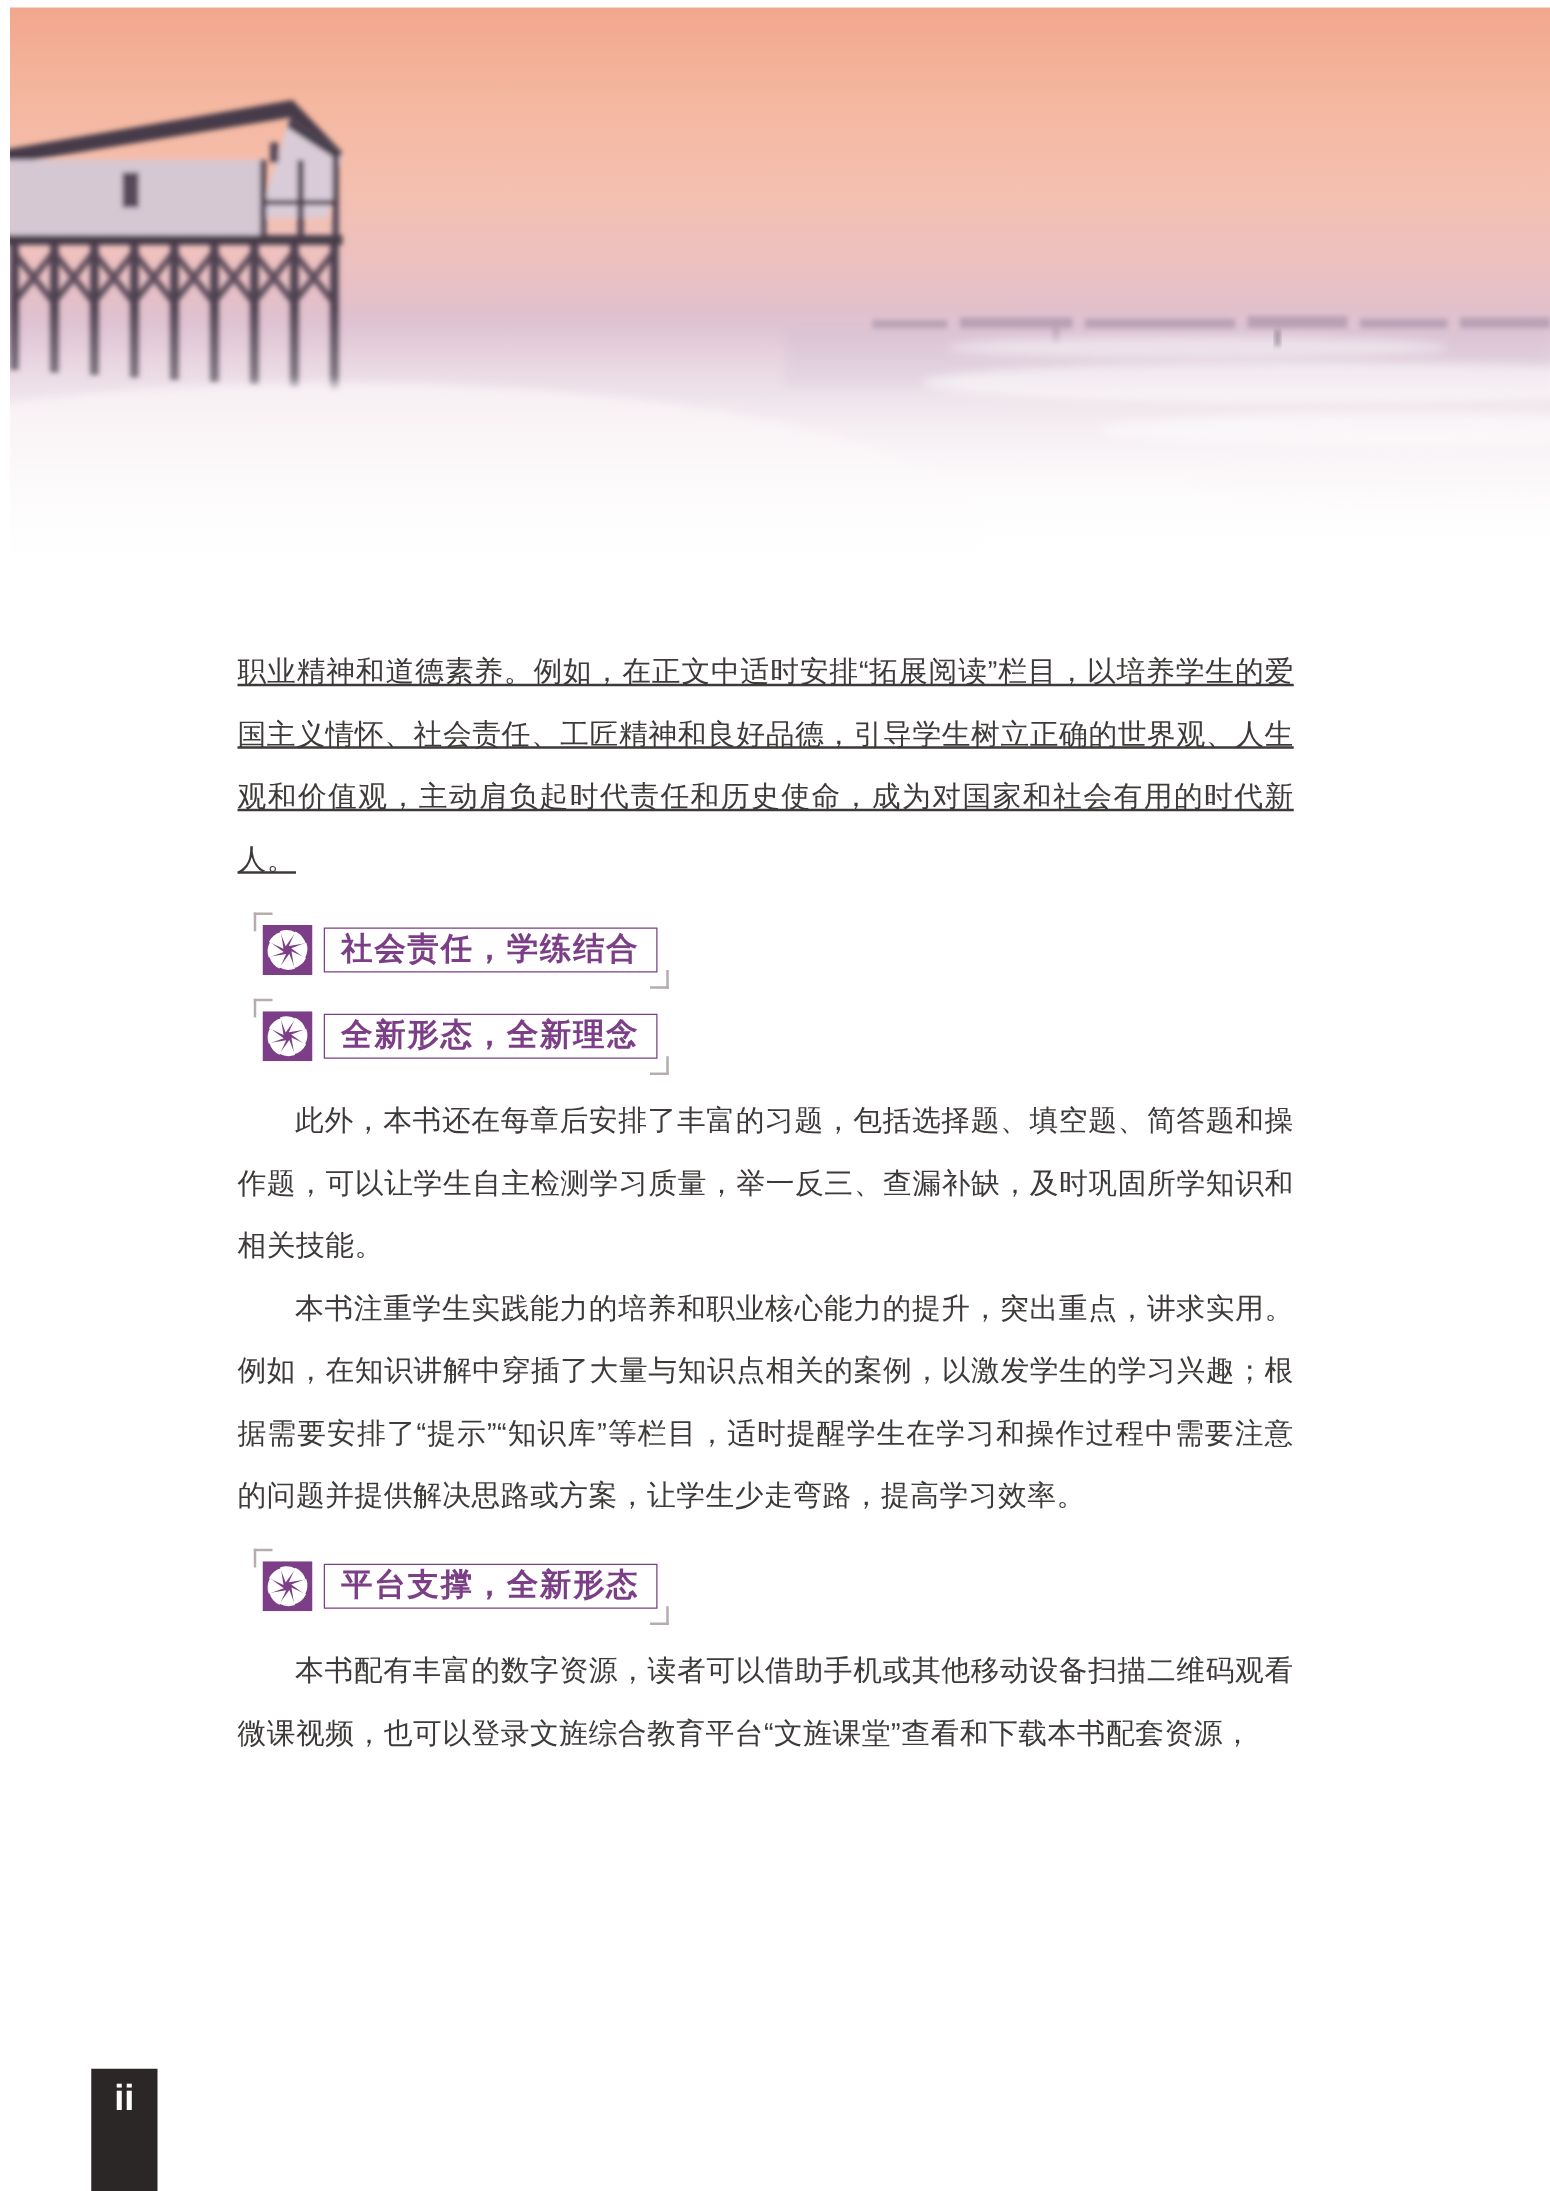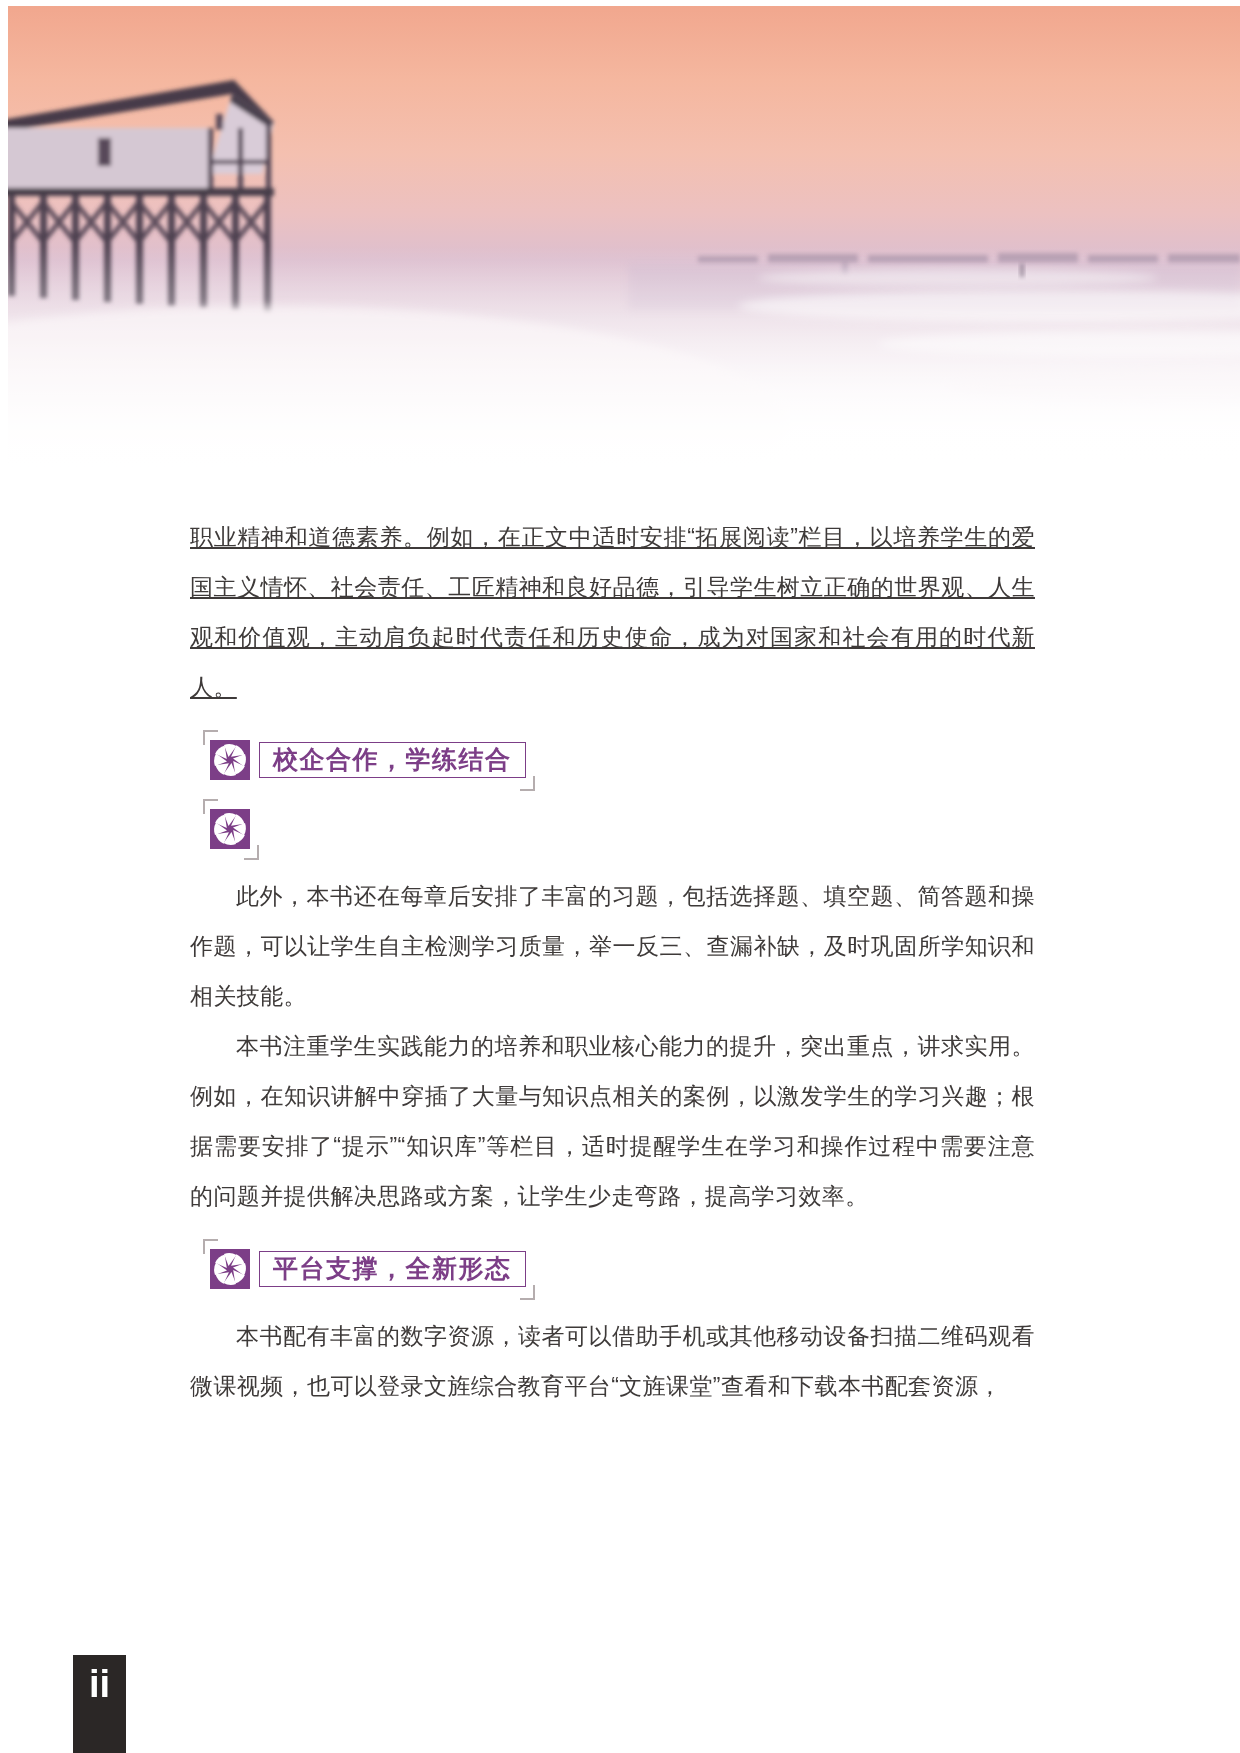--- a/index.html
+++ b/index.html
@@ -41,21 +41,21 @@
     color:#7c3e87;font-size:25px;font-weight:bold;letter-spacing:1.5px;
     line-height:1;white-space:nowrap;
   }
   .corner{position:absolute;width:13px;height:13px;}
   .corner.tl{left:-7px;top:-9px;border-top:2px solid #b5adae;border-left:2px solid #b5adae;}
   .corner.br{right:-9px;bottom:-10px;border-bottom:2px solid #b5adae;border-right:2px solid #b5adae;}
   
   .page-num-box{
     position:absolute;left:73px;top:1655px;width:53px;height:98px;
     background:#2b2726;color:#ffffff;text-align:center;
-    font-size:38px;font-weight:bold;line-height:1;padding-top:10px;box-sizing:border-box;
+    font-size:29px;font-weight:bold;line-height:1;padding-top:10px;box-sizing:border-box;
   }
 </style>
 </head>
 <body>
 
 <div class="photo">
   <svg width="1232" height="462" viewBox="0 0 1232 462">
     <defs>
       <filter id="soft" x="-30%" y="-30%" width="160%" height="160%">
         <feGaussianBlur stdDeviation="4"></feGaussianBlur>
@@ -151,41 +151,44 @@
         <path d="M-1.5,-3 L-6,-15 A15.5,15.5 0 0 1 6.5,-14 Z" transform="rotate(45)"></path>
         <path d="M-1.5,-3 L-6,-15 A15.5,15.5 0 0 1 6.5,-14 Z" transform="rotate(90)"></path>
         <path d="M-1.5,-3 L-6,-15 A15.5,15.5 0 0 1 6.5,-14 Z" transform="rotate(135)"></path>
         <path d="M-1.5,-3 L-6,-15 A15.5,15.5 0 0 1 6.5,-14 Z" transform="rotate(180)"></path>
         <path d="M-1.5,-3 L-6,-15 A15.5,15.5 0 0 1 6.5,-14 Z" transform="rotate(225)"></path>
         <path d="M-1.5,-3 L-6,-15 A15.5,15.5 0 0 1 6.5,-14 Z" transform="rotate(270)"></path>
         <path d="M-1.5,-3 L-6,-15 A15.5,15.5 0 0 1 6.5,-14 Z" transform="rotate(315)"></path>
       </g>
     </svg>
     <span class="h-box">
-      <span class="h-label">校企合作，学练结合</span>
+      <span class="h-label">社会责任，学练结合</span>
     </span>
     <span class="corner br"></span>
   </div>
 
 
   <div class="section-heading">
     <span class="corner tl"></span>
     <svg class="h-icon" viewBox="0 0 40 40">
       <rect width="40" height="40" fill="#7c3e87"></rect>
       <g fill="#ffffff" transform="translate(20,20)">
         <path d="M-1.5,-3 L-6,-15 A15.5,15.5 0 0 1 6.5,-14 Z"></path>
         <path d="M-1.5,-3 L-6,-15 A15.5,15.5 0 0 1 6.5,-14 Z" transform="rotate(45)"></path>
         <path d="M-1.5,-3 L-6,-15 A15.5,15.5 0 0 1 6.5,-14 Z" transform="rotate(90)"></path>
         <path d="M-1.5,-3 L-6,-15 A15.5,15.5 0 0 1 6.5,-14 Z" transform="rotate(135)"></path>
         <path d="M-1.5,-3 L-6,-15 A15.5,15.5 0 0 1 6.5,-14 Z" transform="rotate(180)"></path>
         <path d="M-1.5,-3 L-6,-15 A15.5,15.5 0 0 1 6.5,-14 Z" transform="rotate(225)"></path>
         <path d="M-1.5,-3 L-6,-15 A15.5,15.5 0 0 1 6.5,-14 Z" transform="rotate(270)"></path>
         <path d="M-1.5,-3 L-6,-15 A15.5,15.5 0 0 1 6.5,-14 Z" transform="rotate(315)"></path>
       </g>
     </svg>
+    <span class="h-box">
+      <span class="h-label">全新形态，全新理念</span>
+    </span>
     <span class="corner br"></span>
   </div>
 
   <p class="para">此外，本书还在每章后安排了丰富的习题，包括选择题、填空题、简答题和操作题，可以让学生自主检测学习质量，举一反三、查漏补缺，及时巩固所学知识和相关技能。</p>
 
   <p class="para">本书注重学生实践能力的培养和职业核心能力的提升，突出重点，讲求实用。例如，在知识讲解中穿插了大量与知识点相关的案例，以激发学生的学习兴趣；根据需要安排了“提示”“知识库”等栏目，适时提醒学生在学习和操作过程中需要注意的问题并提供解决思路或方案，让学生少走弯路，提高学习效率。</p>
 
   <div class="section-heading">
     <span class="corner tl"></span>
     <svg class="h-icon" viewBox="0 0 40 40">

